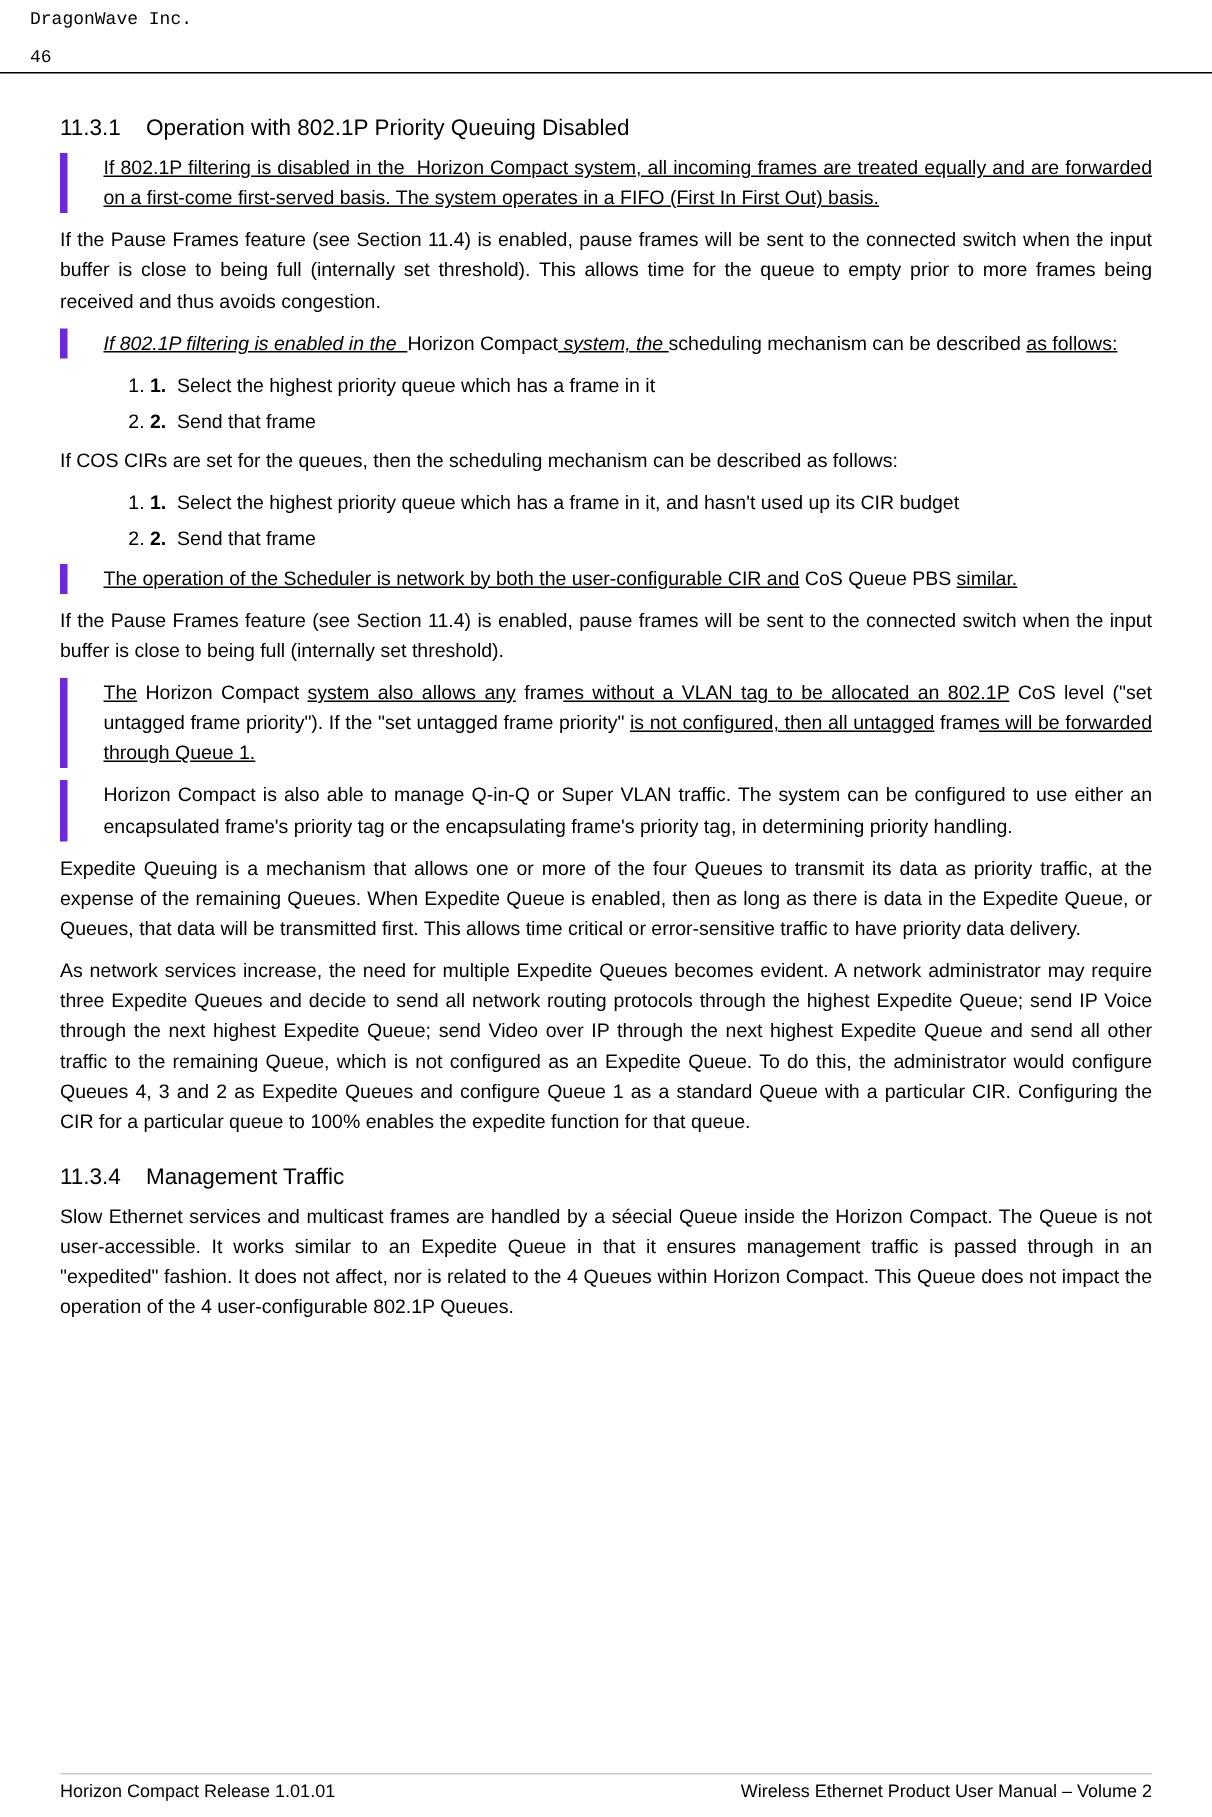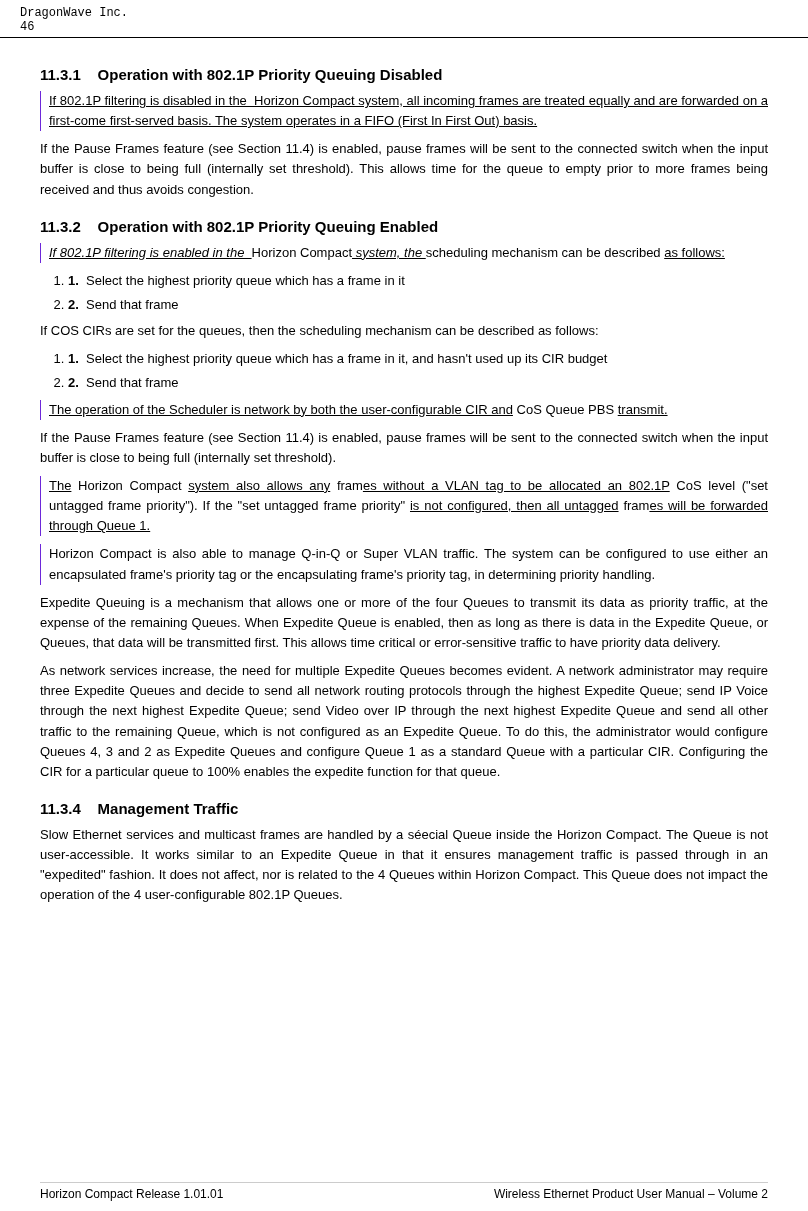--- a/index.html
+++ b/index.html
@@ -23,55 +23,56 @@
       font-size: 12px;
       padding: 6px 20px 0 20px;
       border-bottom: 1px solid #000;
       padding-bottom: 3px;
     }
     .header-company {
       display: block;
     }
     .header-page {
       display: block;
+      margin-top: 11px;
     }
     .content {
       padding: 10px 40px 60px 40px;
     }
     .section-title {
       font-size: 15px;
-      font-weight: bold;
+      font-weight: normal;
       margin-top: 18px;
       margin-bottom: 8px;
     }
     p {
       font-size: 13px;
       line-height: 1.55;
       margin-bottom: 8px;
       text-align: justify;
     }
     .underline-link {
       text-decoration: underline;
     }
     .italic-underline {
       text-decoration: underline;
       font-style: italic;
     }
     ol {
-      margin-left: 28px;
+      margin-left: 60px;
       margin-bottom: 6px;
     }
     ol li {
       font-size: 13px;
       line-height: 1.55;
       margin-bottom: 4px;
     }
     .left-bar {
-      border-left: 1px solid #6d28d9;
-      padding-left: 8px;
+      border-left: 5px solid #6d28d9;
+      padding-left: 24px;
       margin-bottom: 8px;
     }
     .footer {
       position: absolute;
       bottom: 10px;
       left: 40px;
       right: 40px;
       display: flex;
       justify-content: space-between;
       font-size: 12px;
@@ -97,40 +98,37 @@
       </div>
       <div class="left-bar">
         <p>
           <span class="underline-link">If 802.1P filtering is disabled in the&nbsp; Horizon Compact system, all incoming frames are treated equally and are forwarded on a first‑come first‑served basis. The system operates in a FIFO (First In First Out) basis.</span>
         </p>
       </div>
       <p>If the Pause Frames feature (see Section 11.4) is enabled, pause frames will be sent to the connected switch when the input buffer is close to being full (internally set threshold). This allows time for the queue to empty prior to more frames being received and thus avoids congestion.</p>
     </div>
 
     <div>
-      <div class="section-title">
-        <span>11.3.2&nbsp;&nbsp;&nbsp;&nbsp;</span><span>Operation with 802.1P Priority Queuing Enabled</span>
-      </div>
       <div class="left-bar">
         <p>
           <span class="italic-underline">If 802.1P filtering is enabled in the &nbsp;</span>Horizon Compact<span class="italic-underline"> system, the </span>scheduling mechanism can be described <span class="underline-link">as follows:</span>
         </p>
       </div>
       <ol>
         <li><strong>1.</strong>&nbsp; Select the highest priority queue which has a frame in it</li>
         <li><strong>2.</strong>&nbsp; Send that frame</li>
       </ol>
       <p>If COS CIRs are set for the queues, then the scheduling mechanism can be described as follows:</p>
       <ol>
         <li><strong>1.</strong>&nbsp; Select the highest priority queue which has a frame in it, and hasn't used up its CIR budget</li>
         <li><strong>2.</strong>&nbsp; Send that frame</li>
       </ol>
       <div class="left-bar">
         <p>
-          <span class="underline-link">The operation of the Scheduler is network by both the user-configurable CIR and</span> CoS Queue PBS <span class="underline-link">transmit.</span>
+          <span class="underline-link">The operation of the Scheduler is network by both the user-configurable CIR and</span> CoS Queue PBS <span class="underline-link">similar.</span>
         </p>
       </div>
       <p>If the Pause Frames feature (see Section 11.4) is enabled, pause frames will be sent to the connected switch when the input buffer is close to being full (internally set threshold).</p>
       <div class="left-bar">
         <p>
           <span class="underline-link">The</span> Horizon Compact <span class="underline-link">system also allows any</span> fram<span class="underline-link">es without a VLAN tag to be allocated an 802.1P</span> CoS level ("set untagged  frame  priority").  If the  "set untagged  frame  priority" <span class="underline-link">is  not  configured,  then  all  untagged</span> fram<span class="underline-link">es will be forwarded through  Queue 1.</span>
         </p>
       </div>
       <div class="left-bar">
         <p>Horizon Compact is also able to manage Q‑in‑Q or Super VLAN traffic. The system can be configured to use either an encapsulated frame's priority tag or the encapsulating frame's priority tag, in determining priority handling.</p>

